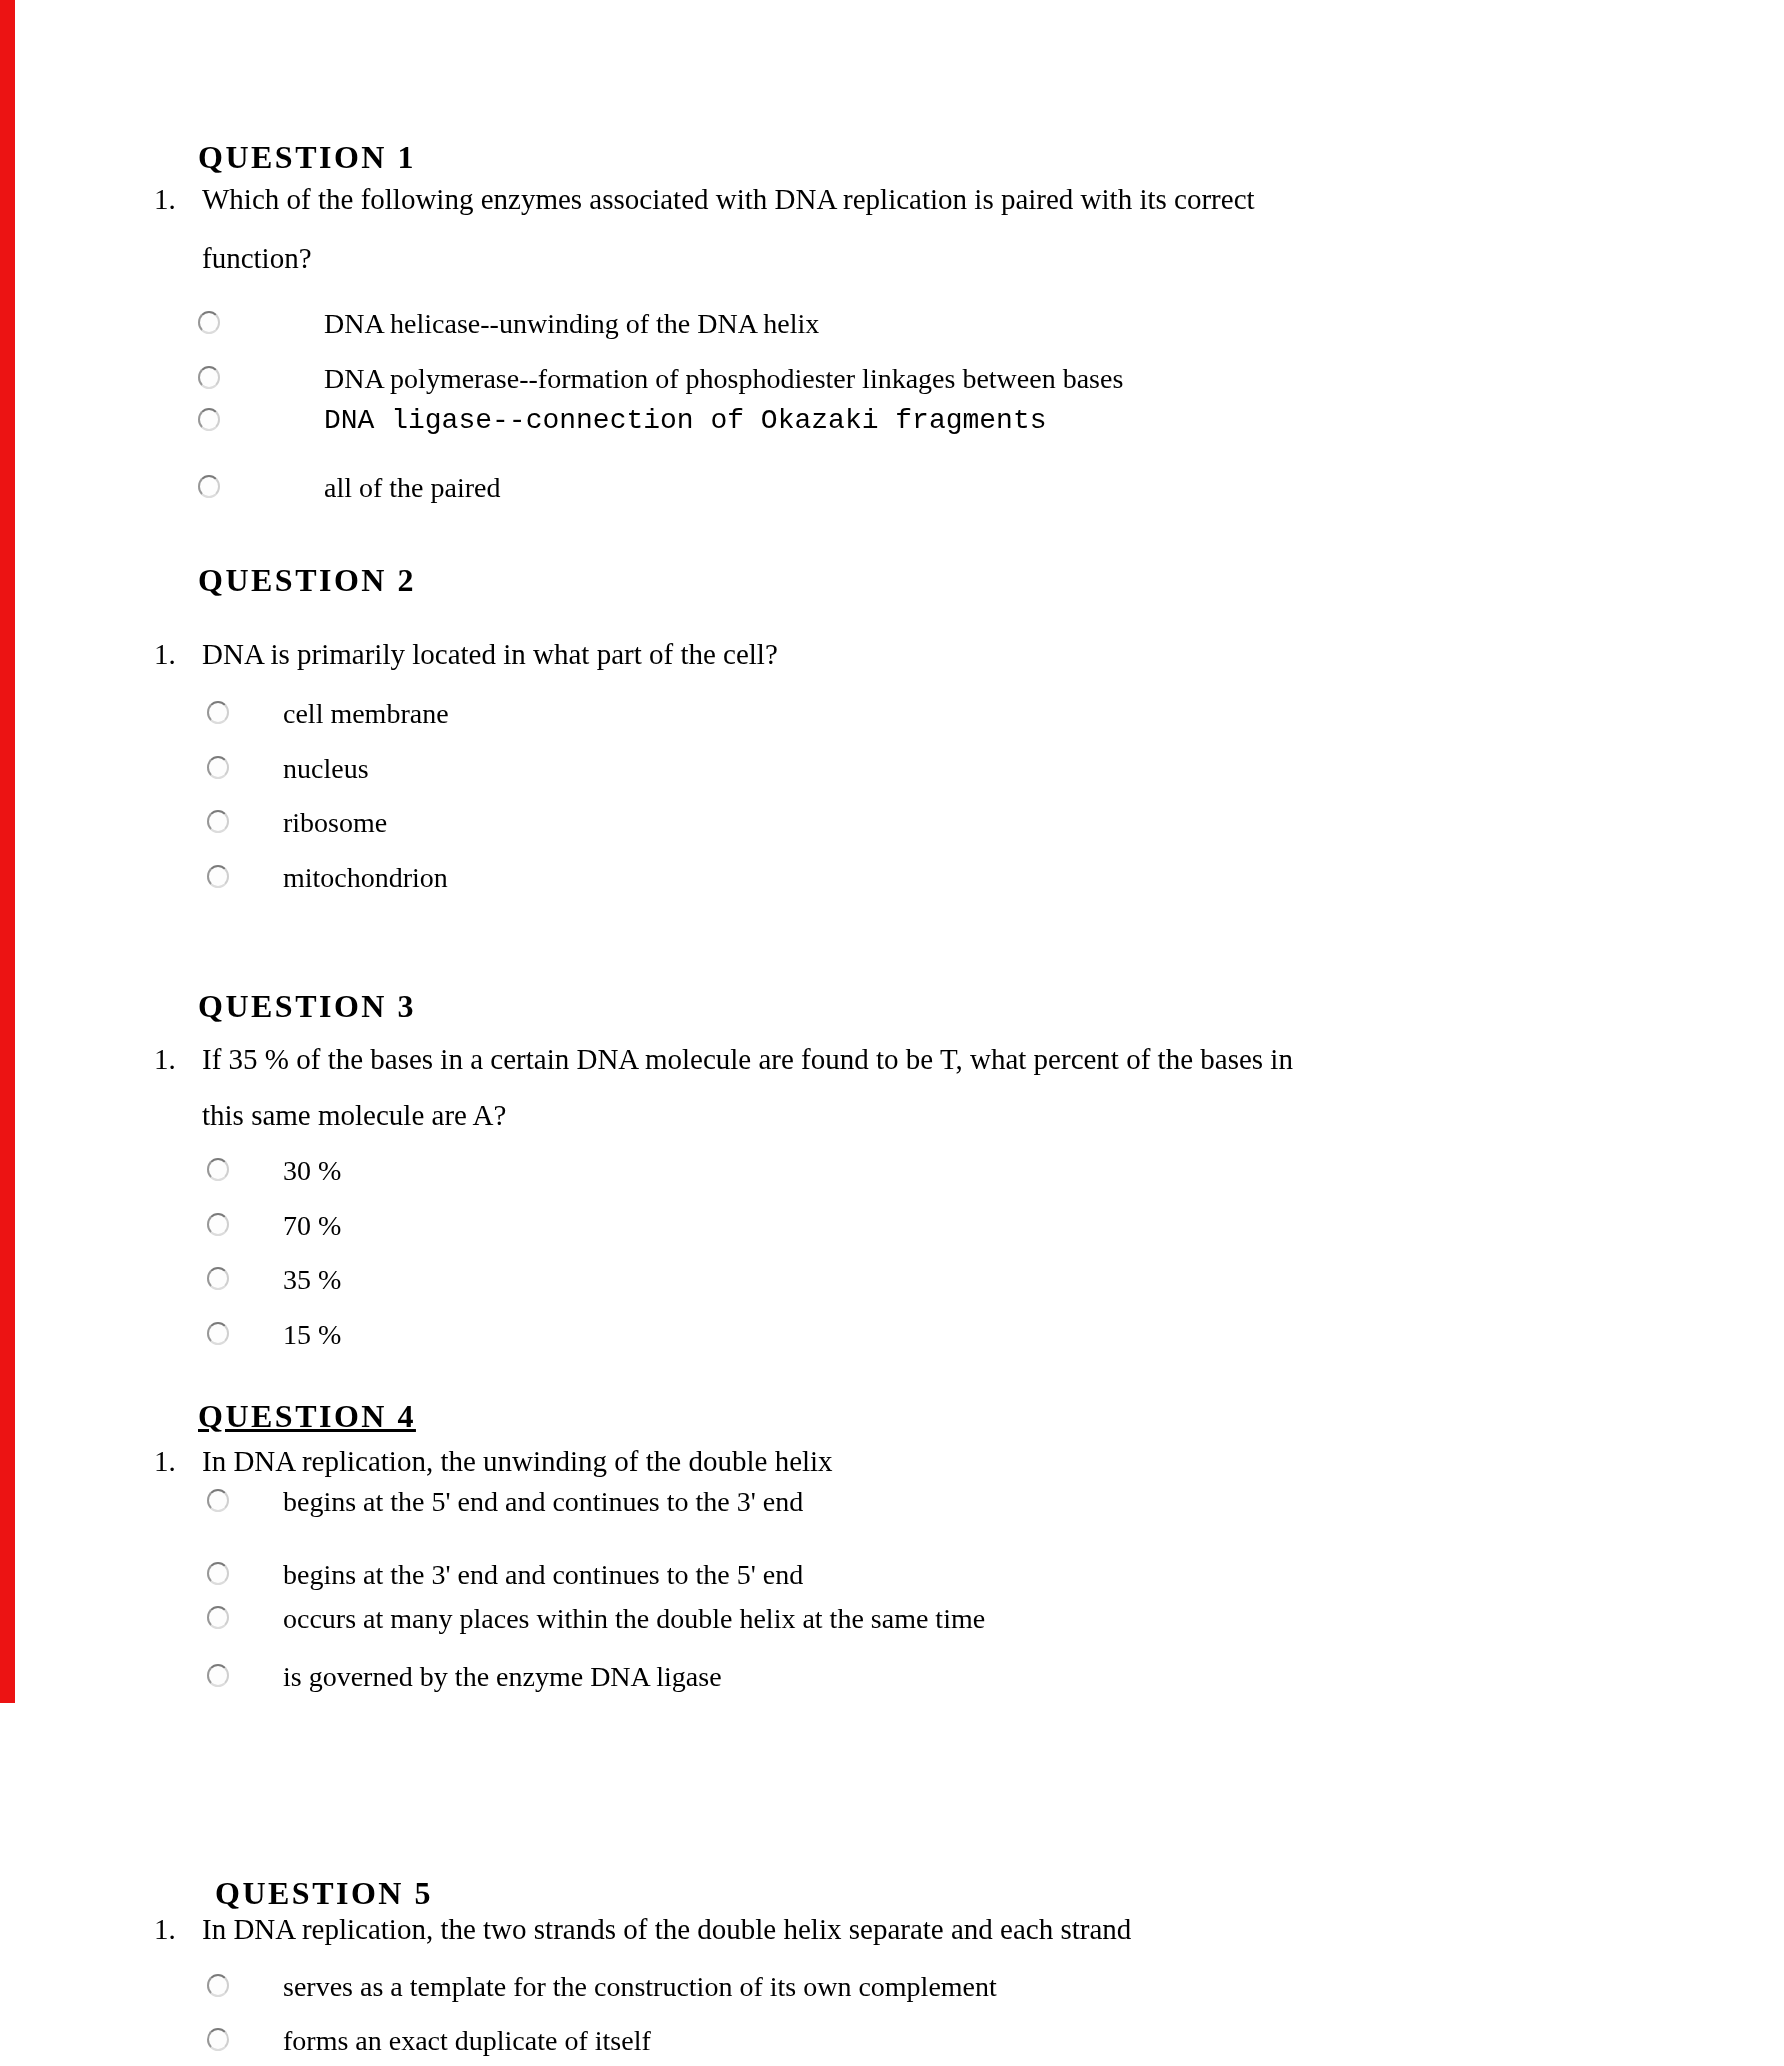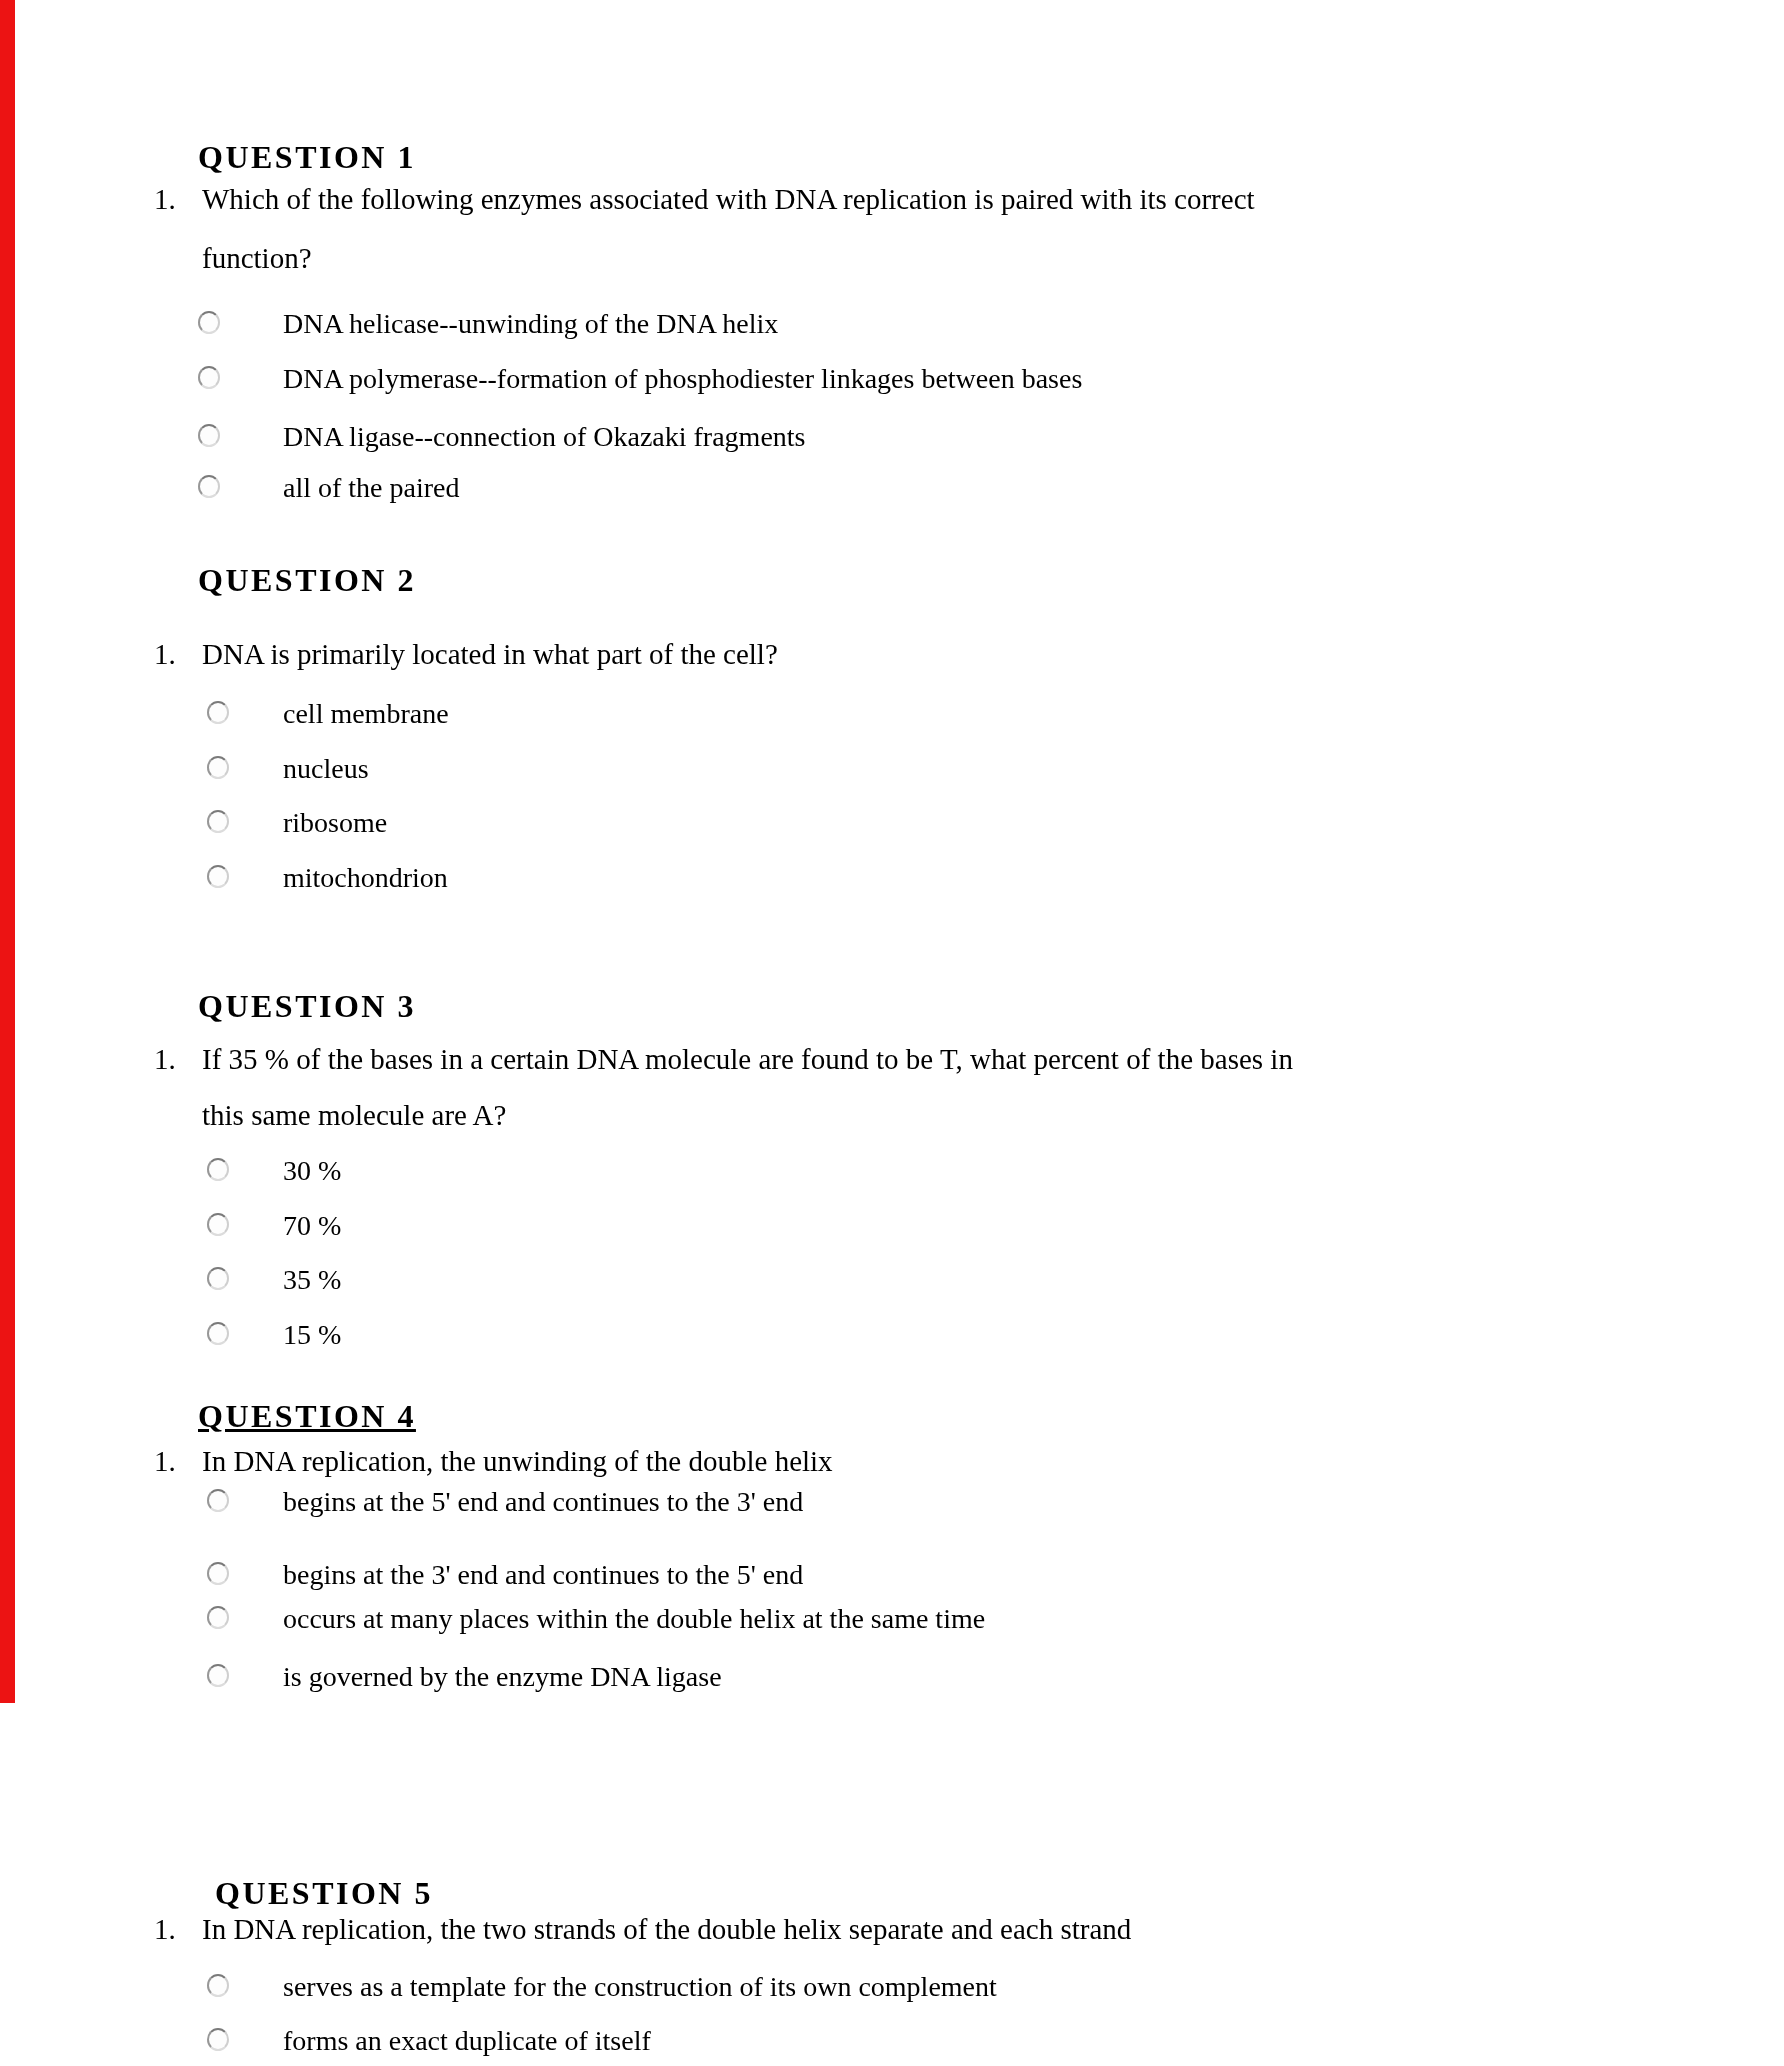--- a/index.html
+++ b/index.html
@@ -36,21 +36,21 @@
     position: absolute;
     left: 202px;
     font-size: 29px;
     white-space: nowrap;
   }
   .opt {
     position: absolute;
     display: flex;
     align-items: flex-start;
   }
-  .opt.x1 { left: 198px; }
+  .opt.x1 { left: 198px; gap: 41px; }
   .opt.x2 { left: 207px; }
   .radio {
     flex: 0 0 auto;
     width: 22px; height: 23px;
     box-sizing: border-box;
     border-radius: 50%;
     background: #fdfdfd;
     border: 2.9px solid;
     border-color: #7a7a7a #cfcfcf #dcdcdc #979797;
     margin-top: 1.7px;
@@ -62,21 +62,21 @@
     font-size: 28px;
     line-height: 1.08;
     white-space: nowrap;
   }
   
   .q1h  { top: 139px; }
   .q1s1 { top: 183px; }
   .q1s2 { top: 242px; }
   .q1o1 { top: 309px; }
   .q1o2 { top: 364px; }
-  .q1o3 { top: 422px; }
+  .q1o3 { top: 406px; font-family: Liberation Mono, monospace; }
   .q1o4 { top: 473px; }
   
   .q2h  { top: 562px; }
   .q2s1 { top: 638px; }
   .q2o1 { top: 699px; }
   .q2o2 { top: 754px; }
   .q2o3 { top: 808px; }
   .q2o4 { top: 863px; }
   
   .q3h  { top: 988px; }

